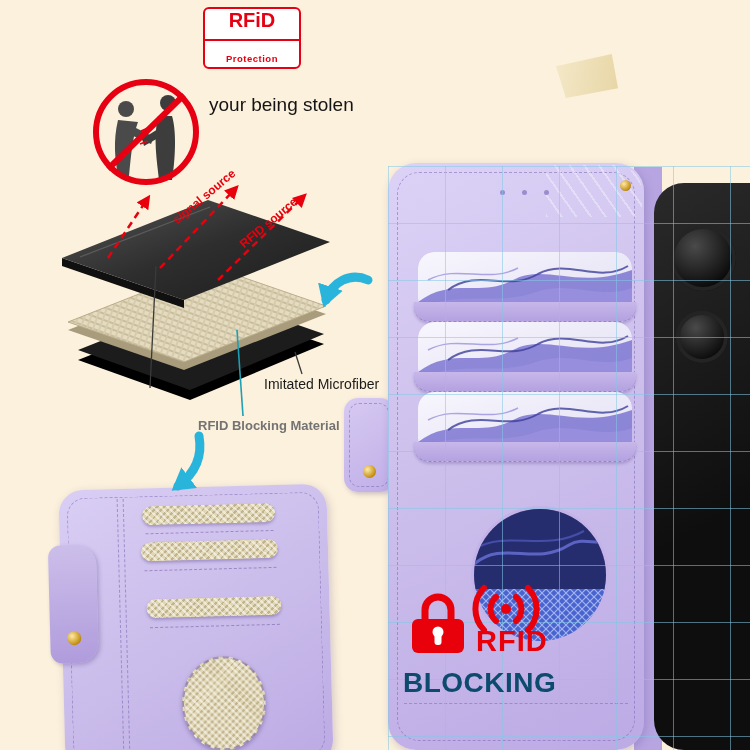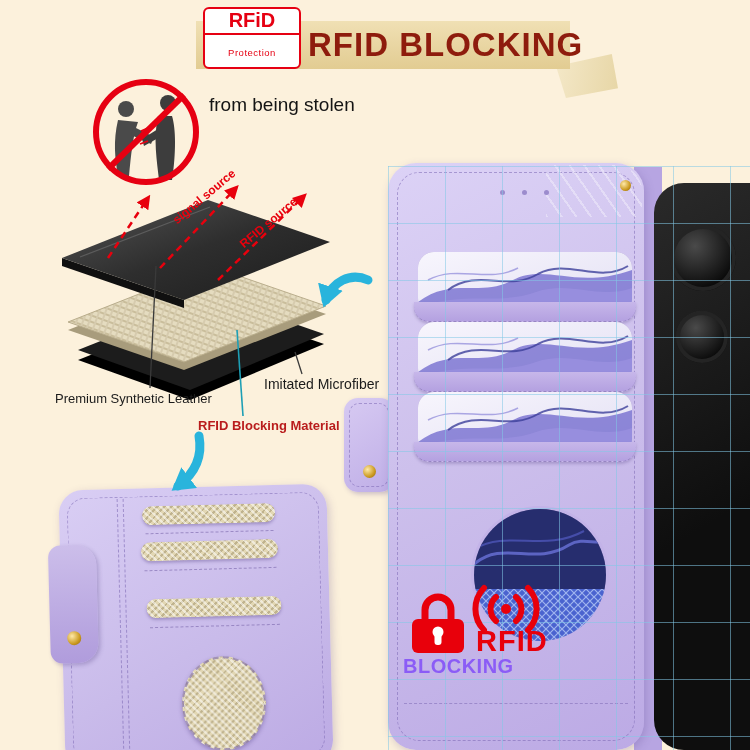--- a/index.html
+++ b/index.html
@@ -11,33 +11,33 @@
   .banner{position:absolute;left:196px;top:21px;width:374px;height:48px;
     background:linear-gradient(#f0e0b4,#e2cc92);display:flex;align-items:center;
     padding-left:112px;z-index:2}
   .banner-title{font-size:33px;font-weight:800;color:#8e1c0d;letter-spacing:1px;white-space:nowrap}
   .banner-fold{position:absolute;left:556px;top:54px;width:62px;height:44px;background:linear-gradient(100deg,#f4e8c8,#e7d6a6);
     clip-path:polygon(0 28%,90% 0,100% 78%,16% 100%);z-index:1}
 
   .badge{position:absolute;left:203px;top:7px;width:98px;height:62px;background:#fff;
     border:2.5px solid #e60012;border-radius:6px;display:flex;flex-direction:column;align-items:center;z-index:3}
   .badge-brand{font-size:20px;font-weight:900;color:#e60012;line-height:1;margin-top:1px}
-  .badge-sub{width:100%;text-align:center;border-top:2px solid #e60012;font-size:9.5px;font-weight:400;
-    color:#e60012;letter-spacing:.5px;padding:12px 0;margin-top:3px}
+  .badge-sub{width:100%;text-align:center;border-top:2px solid #e60012;font-size:9.5px;font-weight:700;
+    color:#e60012;letter-spacing:.5px;padding:12px 0;margin-top:9px}
 
   .tagline{position:absolute;left:209px;top:92px;width:400px;font-size:19px;color:#141414;line-height:1.4;z-index:2}
 
   
   .arrow-label{position:absolute;color:#e8000d;font-size:12px;font-weight:700;transform:rotate(-40deg);
     transform-origin:left top;white-space:nowrap;z-index:4}
   .al1{left:170px;top:216px}
   .al2{left:237px;top:240px}
   .layer-label{position:absolute;font-size:13px;color:#1b1b1b;white-space:nowrap;z-index:4}
   .ll1{left:55px;top:391px}
-  .ll2{left:198px;top:418px;color:#b91c1c;font-weight:700}
+  .ll2{left:198px;top:418px;color:#737373;font-weight:700}
   .ll3{left:264px;top:376px;font-size:14px}
 
   
   .abs-svg{position:absolute;pointer-events:none}
   #no-theft{left:85px;top:75px;z-index:3}
   #layers{left:40px;top:185px;z-index:2}
   #annotations{left:0;top:0;z-index:4}
 
   
   .case-right{position:absolute;left:388px;top:163px;width:362px;height:587px;z-index:1}
@@ -77,21 +77,21 @@
 
   
   .grid{position:absolute;left:388px;top:166px;width:362px;height:584px;z-index:5;pointer-events:none;
     background-image:
       repeating-linear-gradient(to right,rgba(130,200,230,.55) 0 1px,transparent 1px 57px),
       repeating-linear-gradient(to bottom,rgba(130,200,230,.55) 0 1px,transparent 1px 57px)}
 
   
   .stamp{position:absolute;left:400px;top:575px;width:165px;height:122px;z-index:6}
   .stamp-rfid{position:absolute;left:76px;top:50px;font-size:29px;font-weight:900;color:#e8000b;letter-spacing:1px}
-  .stamp-blocking{position:absolute;left:3px;top:80px;font-size:20px;font-weight:900;color:#8b5cf6;letter-spacing:.5px}
+  .stamp-blocking{position:absolute;left:3px;top:92px;font-size:28px;font-weight:900;color:#0c4a6e;letter-spacing:.5px}
 
   
   .case-left{position:absolute;left:62px;top:487px;width:268px;height:280px;border-radius:24px;z-index:2;
     background:linear-gradient(150deg,#d9cef4,#c9bbea 55%,#bcaae4);transform:rotate(-1.5deg);
     box-shadow:2px 3px 8px rgba(90,70,140,.25)}
   .cl-stitch{position:absolute;inset:8px;border:1.5px dashed rgba(125,105,180,.55);border-radius:18px}
   .clasp{position:absolute;left:-12px;top:55px;width:48px;height:118px;border-radius:12px 20px 20px 12px;
     background:linear-gradient(#ccbeea,#b09cdc);box-shadow:2px 2px 4px rgba(80,60,130,.3)}
   .rivet-clasp{left:17px;top:86px;width:14px;height:14px}
   .vstitch{position:absolute;left:58px;top:10px;bottom:10px;width:7px;
@@ -146,34 +146,31 @@
         <rect width="214" height="66" fill="url(#cardbg)"></rect>
         <path d="M0,52 C35,26 62,48 95,30 C128,13 158,40 214,20 L214,66 L0,66 Z" fill="#6e66cc" opacity="0.75"></path>
         <path d="M0,58 C45,40 80,56 118,42 C152,30 180,50 214,38 L214,66 L0,66 Z" fill="#9a90e0" opacity="0.8"></path>
         <path d="M30,40 C60,18 90,42 120,24 C150,8 180,34 210,16" stroke="#3c3f9a" stroke-width="2" fill="none" opacity="0.8"></path>
         <path d="M10,30 C40,14 70,34 100,18" stroke="#8c86d8" stroke-width="1.5" fill="none" opacity="0.7"></path>
       </g>
     </defs>
   </svg>
 
   <div class="banner-fold"></div>
-  <div class="banner">
-    <div class="banner-title">RFID BLOCKING</div>
-  </div>
   <div class="badge">
     <svg width="34" height="15" viewBox="0 0 34 15">
       <circle cx="17" cy="12" r="2.4" fill="#e60012"></circle>
       <path d="M11,11 a7,7 0 0 1 12,0 M6,8 a12,12 0 0 1 22,0" stroke="#e60012" stroke-width="2.2" fill="none" stroke-linecap="round"></path>
     </svg>
     <div class="badge-brand">RFiD</div>
     <div class="badge-sub">Protection</div>
   </div>
 
   <div class="tagline">
-    <div>from being stolen</div>
+    <div>your being stolen</div>
   </div>
 
   <svg id="no-theft" class="abs-svg" width="122" height="116" viewBox="0 0 122 116">
     <circle cx="41" cy="34" r="8" fill="#4a4a4a"></circle>
     <path d="M33,45 C28,66 30,84 33,101 L44,101 C46,80 48,60 53,47 Z" fill="#4a4a4a"></path>
     <path d="M49,52 L69,62 L66,69 L46,60 Z" fill="#4a4a4a"></path>
     <circle cx="83" cy="28" r="8" fill="#3d3d3d"></circle>
     <path d="M73,41 C68,64 72,86 74,105 L87,105 C91,78 91,54 87,41 Z" fill="#3d3d3d"></path>
     <path d="M73,54 L57,64 L59,71 L75,62 Z" fill="#3d3d3d"></path>
     <path d="M56,56 l7,-3 M54,62 l9,-4 M55,69 l8,-3" stroke="#e60012" stroke-width="1.8" fill="none"></path>
@@ -283,17 +280,16 @@
     <path d="M218,280 L304,196" stroke="#e8000d" stroke-width="2.5" stroke-dasharray="7 5" fill="none" marker-end="url(#redhead)"></path>
     <path d="M150,388 L156,266" stroke="#3a3a3a" stroke-width="1.3" fill="none"></path>
     <path d="M243,416 L237,330" stroke="#1d9fb5" stroke-width="1.6" fill="none"></path>
     <path d="M302,374 L295,352" stroke="#3a3a3a" stroke-width="1.3" fill="none"></path>
     <path d="M368,280 C350,272 332,282 326,300" stroke="#29b4dc" stroke-width="9" fill="none" stroke-linecap="round" marker-end="url(#cyanhead)"></path>
     <path d="M199,436 C203,458 194,474 178,486" stroke="#29b4dc" stroke-width="9" fill="none" stroke-linecap="round" marker-end="url(#cyanhead)"></path>
   </svg>
 
   <div class="arrow-label al1">signal source</div>
   <div class="arrow-label al2">RFID source</div>
-  <div class="layer-label ll1">Premium Synthetic Leather</div>
   <div class="layer-label ll2">RFID Blocking Material</div>
   <div class="layer-label ll3">Imitated Microfiber</div>
 
 </div>
 
 </body></html>

